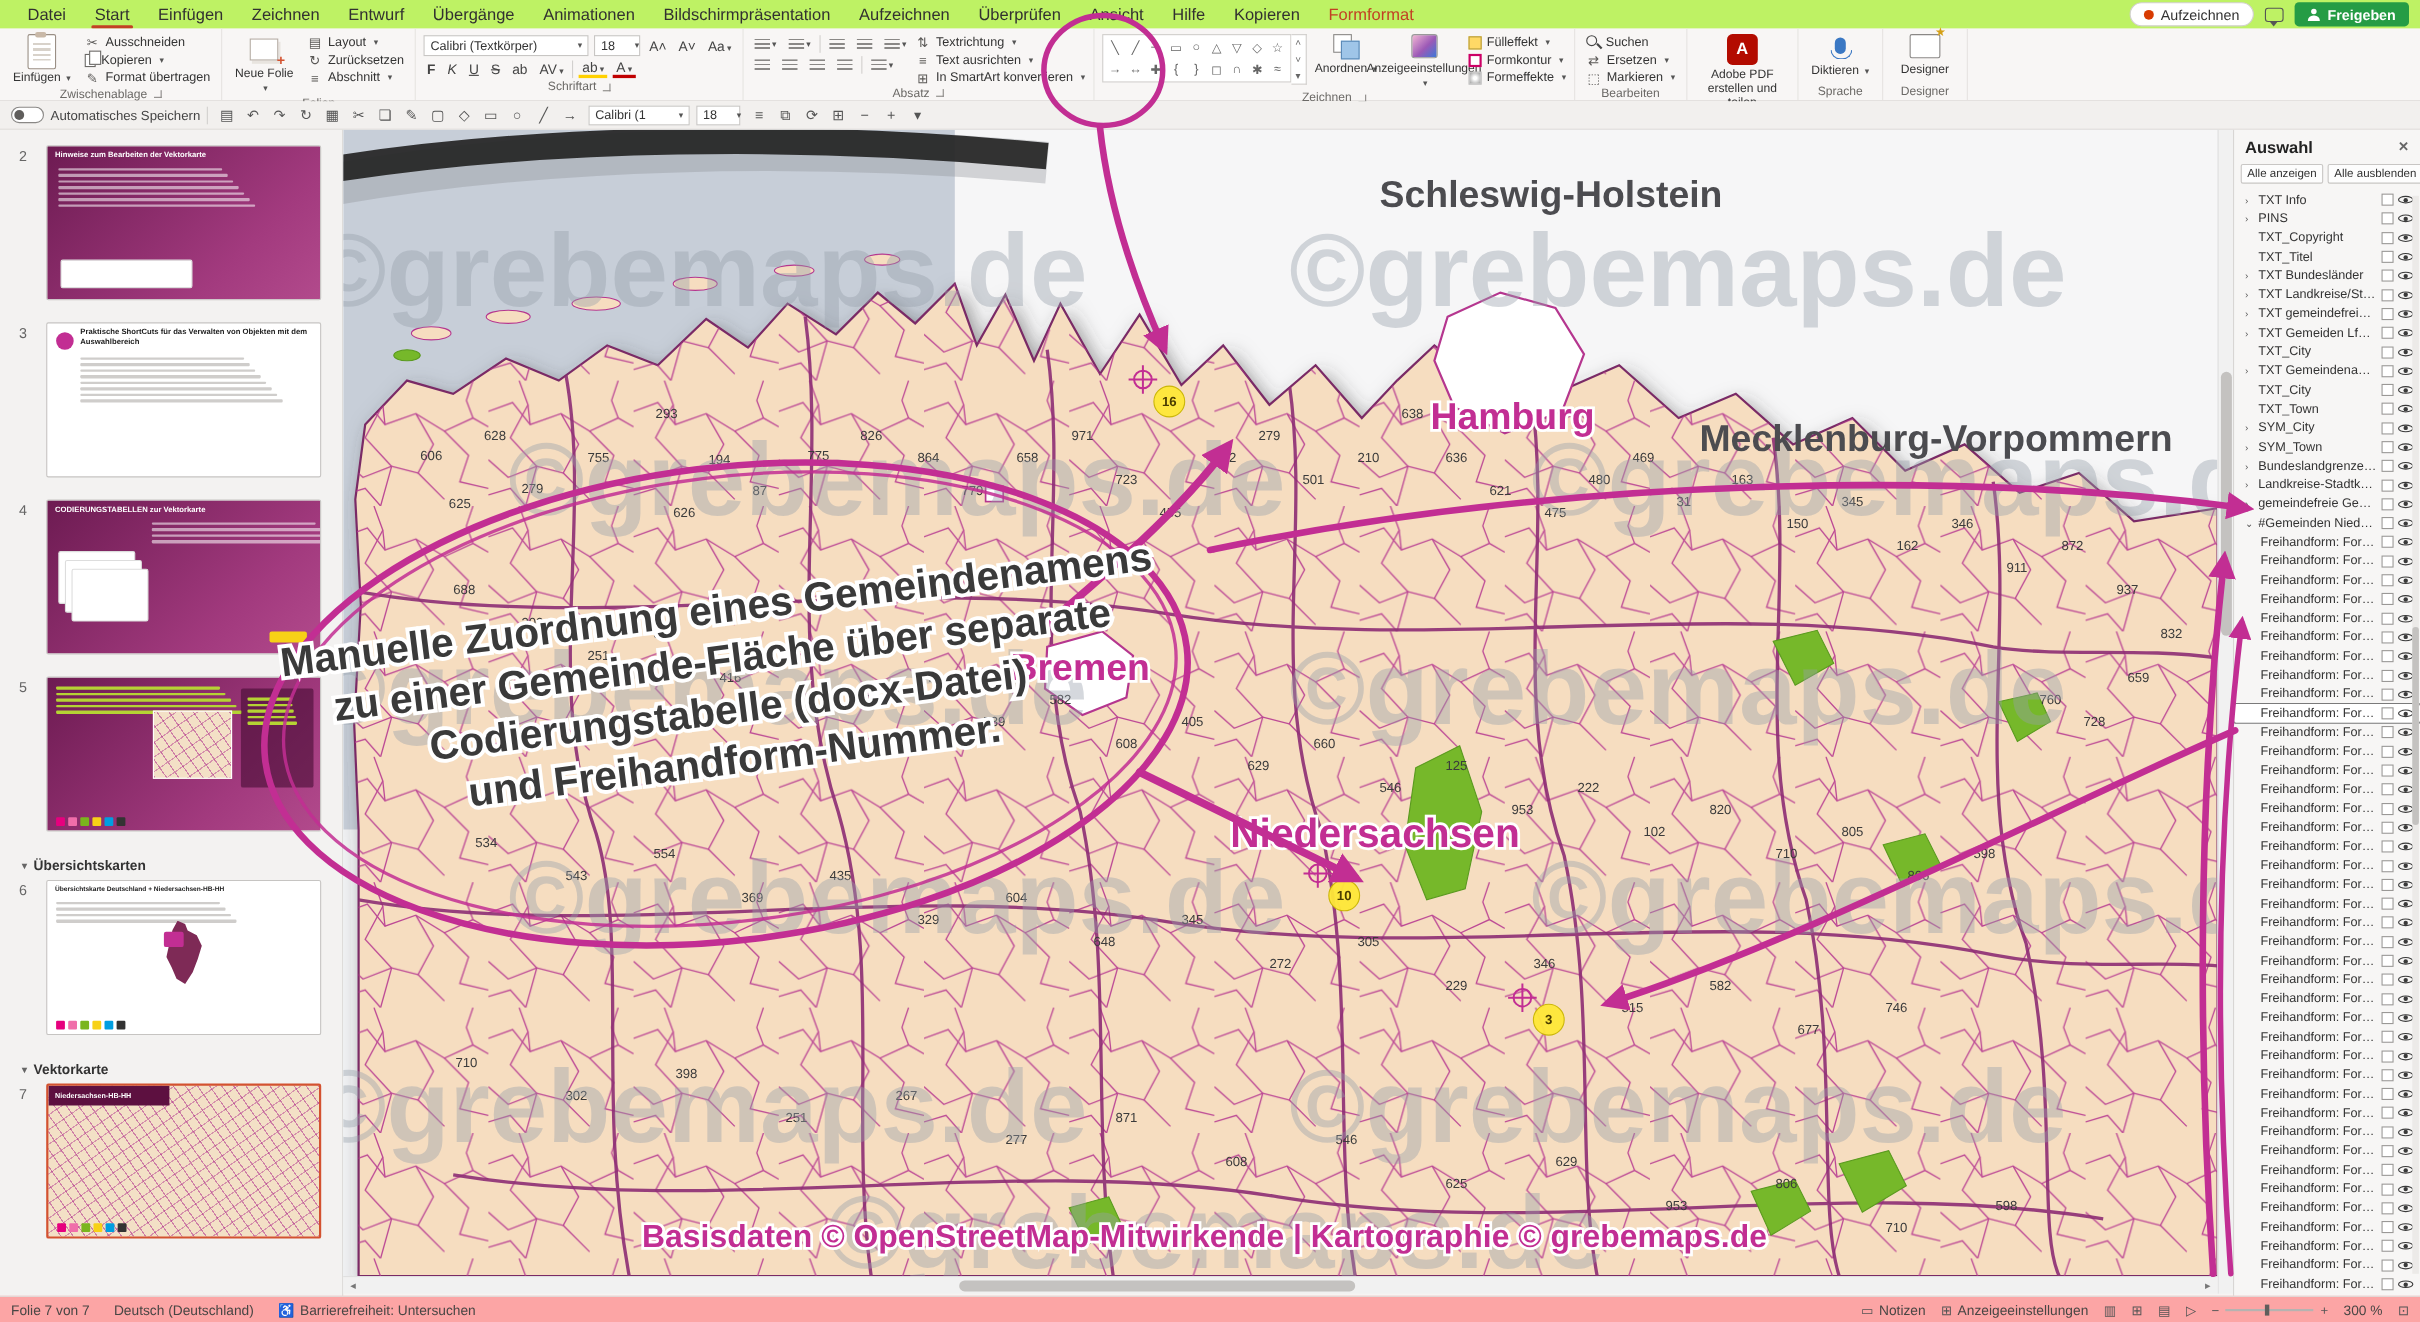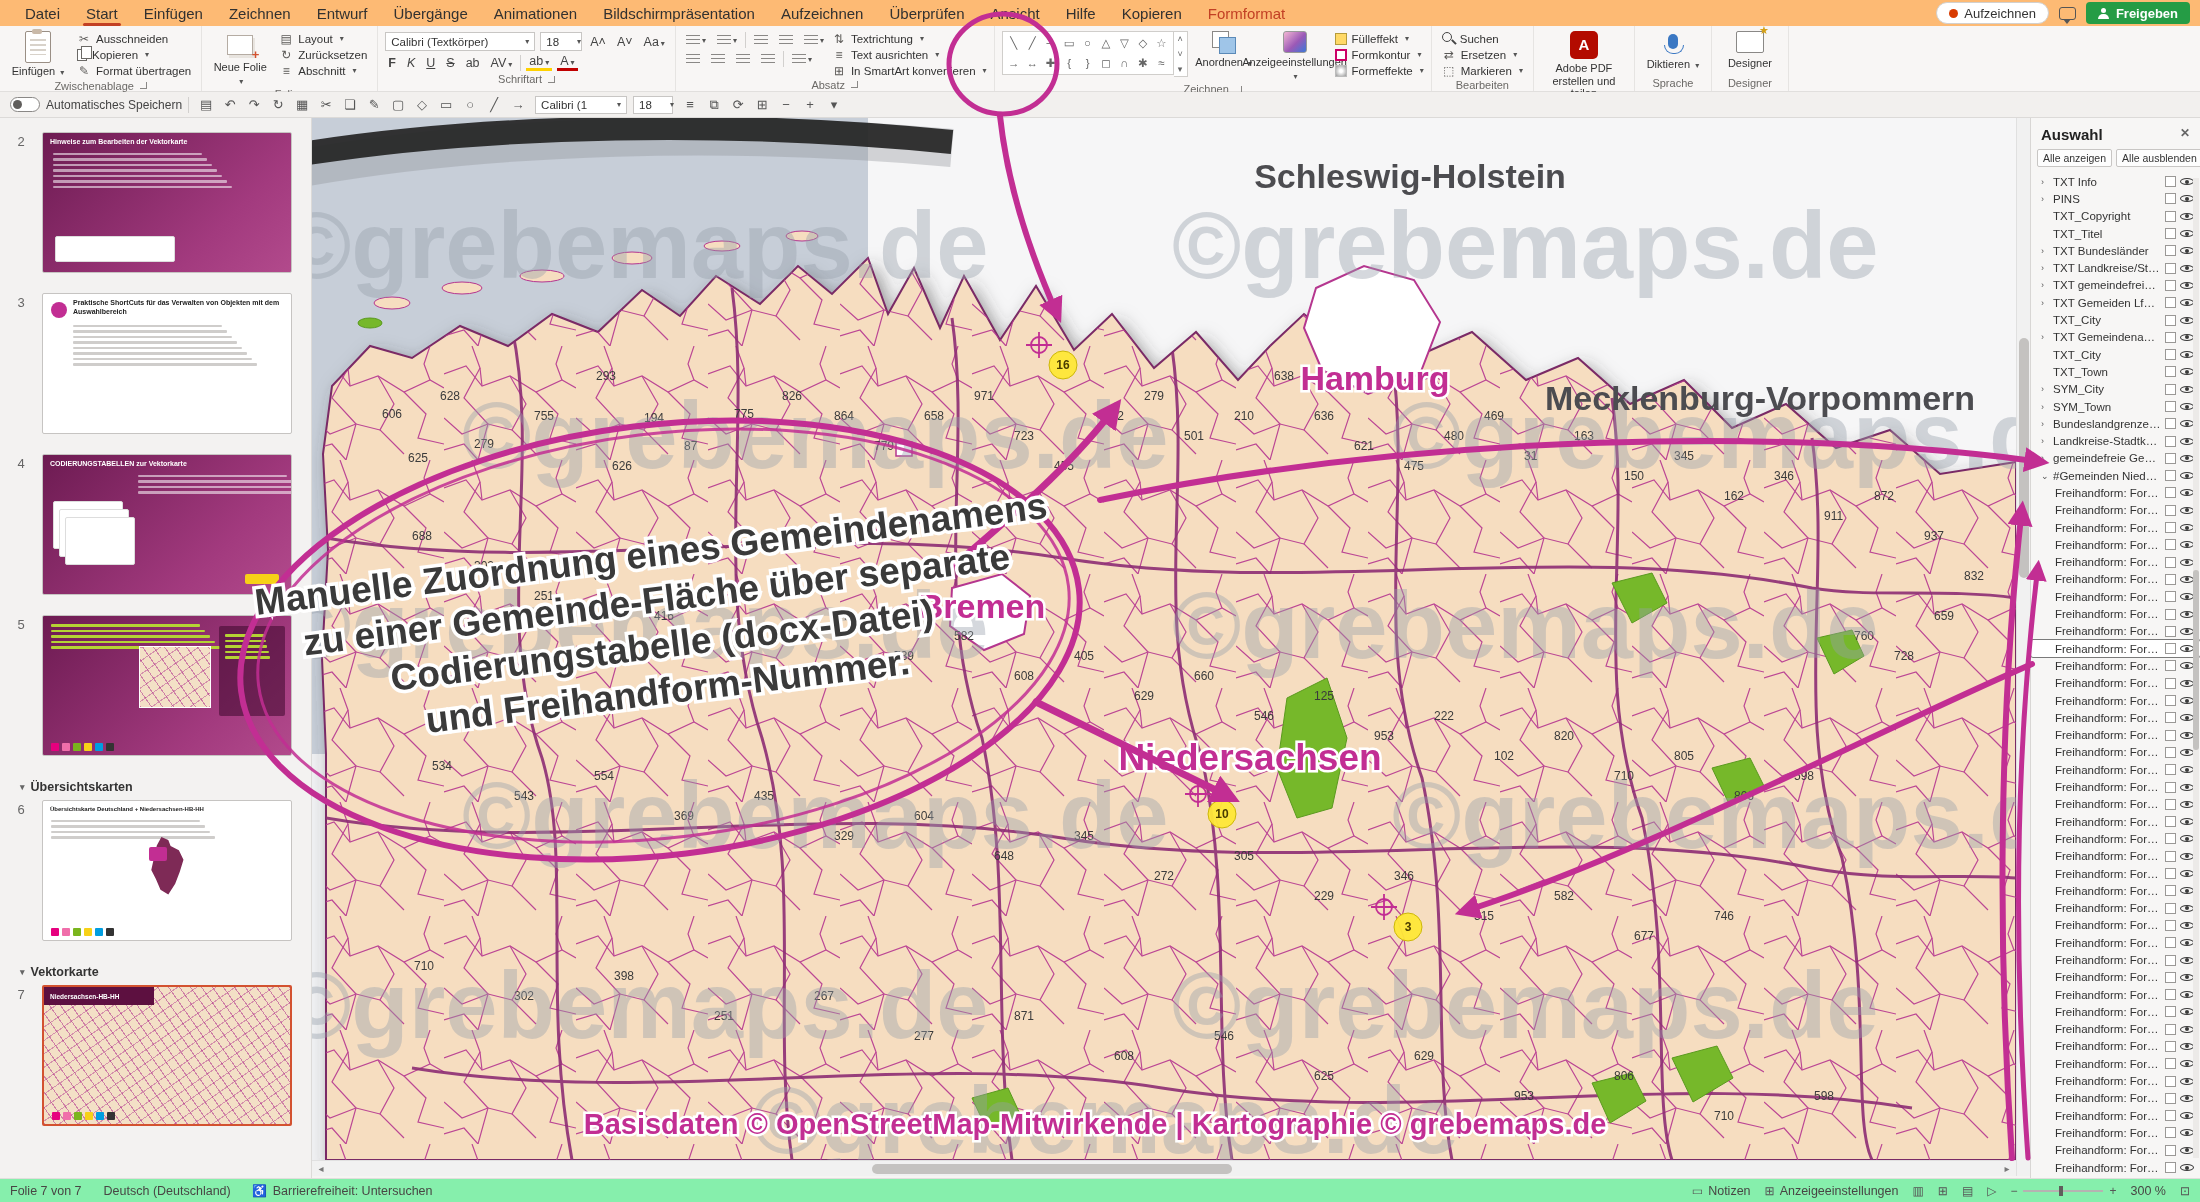--- a/index.html
+++ b/index.html
@@ -1,20 +1,20 @@
 <!DOCTYPE html>
 <html><head>
 <meta charset="utf-8">
 <style>
   * { margin:0; padding:0; box-sizing:border-box; }
   body { font-family:"Liberation Sans", sans-serif; background:#888; }
   #app { position:relative; width:2200px; height:1202px; background:#f6f4f3; overflow:hidden; font-family:"Liberation Sans", sans-serif; }
 
   
-  #tabsrow { position:absolute; left:0; top:0; width:2200px; height:26px; background:#fdba74; display:flex; align-items:center; padding-left:12px; }
+  #tabsrow { position:absolute; left:0; top:0; width:2200px; height:26px; background:#bef264; display:flex; align-items:center; padding-left:12px; }
   .tab { font-size:15px; color:#323130; padding:0 13px; height:26px; display:flex; align-items:center; position:relative; cursor:default; white-space:nowrap; }
   .tab.active { font-weight:normal; }
   .tab.active::after { content:""; position:absolute; left:10px; right:10px; bottom:0; height:3px; background:#c24024; border-radius:2px; }
   .tab.contextual { color:#c24024; }
   #tabsrow-right { margin-left:auto; display:flex; align-items:center; gap:10px; padding-right:10px; }
   .recbtn { display:flex; align-items:center; gap:6px; border:1px solid #d2d0ce; background:#fff; border-radius:13px; height:22px; padding:0 12px; font-size:13px; color:#333; }
   .recdot { width:9px; height:9px; border-radius:50%; background:#d83b01; display:inline-block; }
   .bub { width:17px; height:13px; border:1.6px solid #555; border-radius:3px; position:relative; }
   .bub::after { content:""; position:absolute; left:3px; bottom:-5px; border-left:4px solid transparent; border-right:4px solid transparent; border-top:5px solid #555; }
   .sharebtn { display:flex; align-items:center; gap:7px; background:#259c45; color:#fff; border-radius:4px; height:22px; padding:0 12px; font-size:13px; font-weight:bold; }
@@ -131,21 +131,21 @@
   .sel-label { overflow:hidden; white-space:nowrap; text-overflow:ellipsis; flex:1; }
   .chev { font-size:9px; color:#555; width:8px; }
   .eye { width:14px; height:13px; position:relative; display:inline-block; flex:none; }
   .eye::before { content:""; position:absolute; left:0; right:0; top:3px; bottom:3px; border:1.2px solid #3a3a3a; border-radius:50%; }
   .eye::after { content:""; position:absolute; left:5px; top:4.5px; width:4px; height:4px; background:#3a3a3a; border-radius:50%; }
   .lyr { width:11px; height:11px; border:1px solid #9a9896; background:#fff; display:inline-block; flex:none; }
   #selscroll { position:absolute; right:1px; top:60px; width:6px; height:980px; background:#eceae8; }
   #selscroll::after { content:""; position:absolute; left:0; top:40%; width:6px; height:180px; background:#c4c2c0; border-radius:3px; }
 
   
-  #statusbar { position:absolute; left:0; top:1178px; width:2200px; height:24px; background:#86efac; border-top:1px solid #e0dedc; display:flex; align-items:center; font-size:12.5px; color:#484644; padding:0 10px; gap:22px; }
+  #statusbar { position:absolute; left:0; top:1178px; width:2200px; height:24px; background:#fca5a5; border-top:1px solid #e0dedc; display:flex; align-items:center; font-size:12.5px; color:#484644; padding:0 10px; gap:22px; }
   #statusbar .right { margin-left:auto; display:flex; align-items:center; gap:14px; }
   .sico { font-size:12px; color:#555; }
   .zslider { display:flex; align-items:center; gap:6px; }
   .ztrack { width:80px; height:2px; background:#b5b3b1; position:relative; }
   .zknob { position:absolute; left:36px; top:-4px; width:4px; height:10px; background:#605e5c; }
 
   
   #anno { position:absolute; left:0; top:0; width:2200px; height:1202px; pointer-events:none; z-index:60; }
 </style>
 </head>

